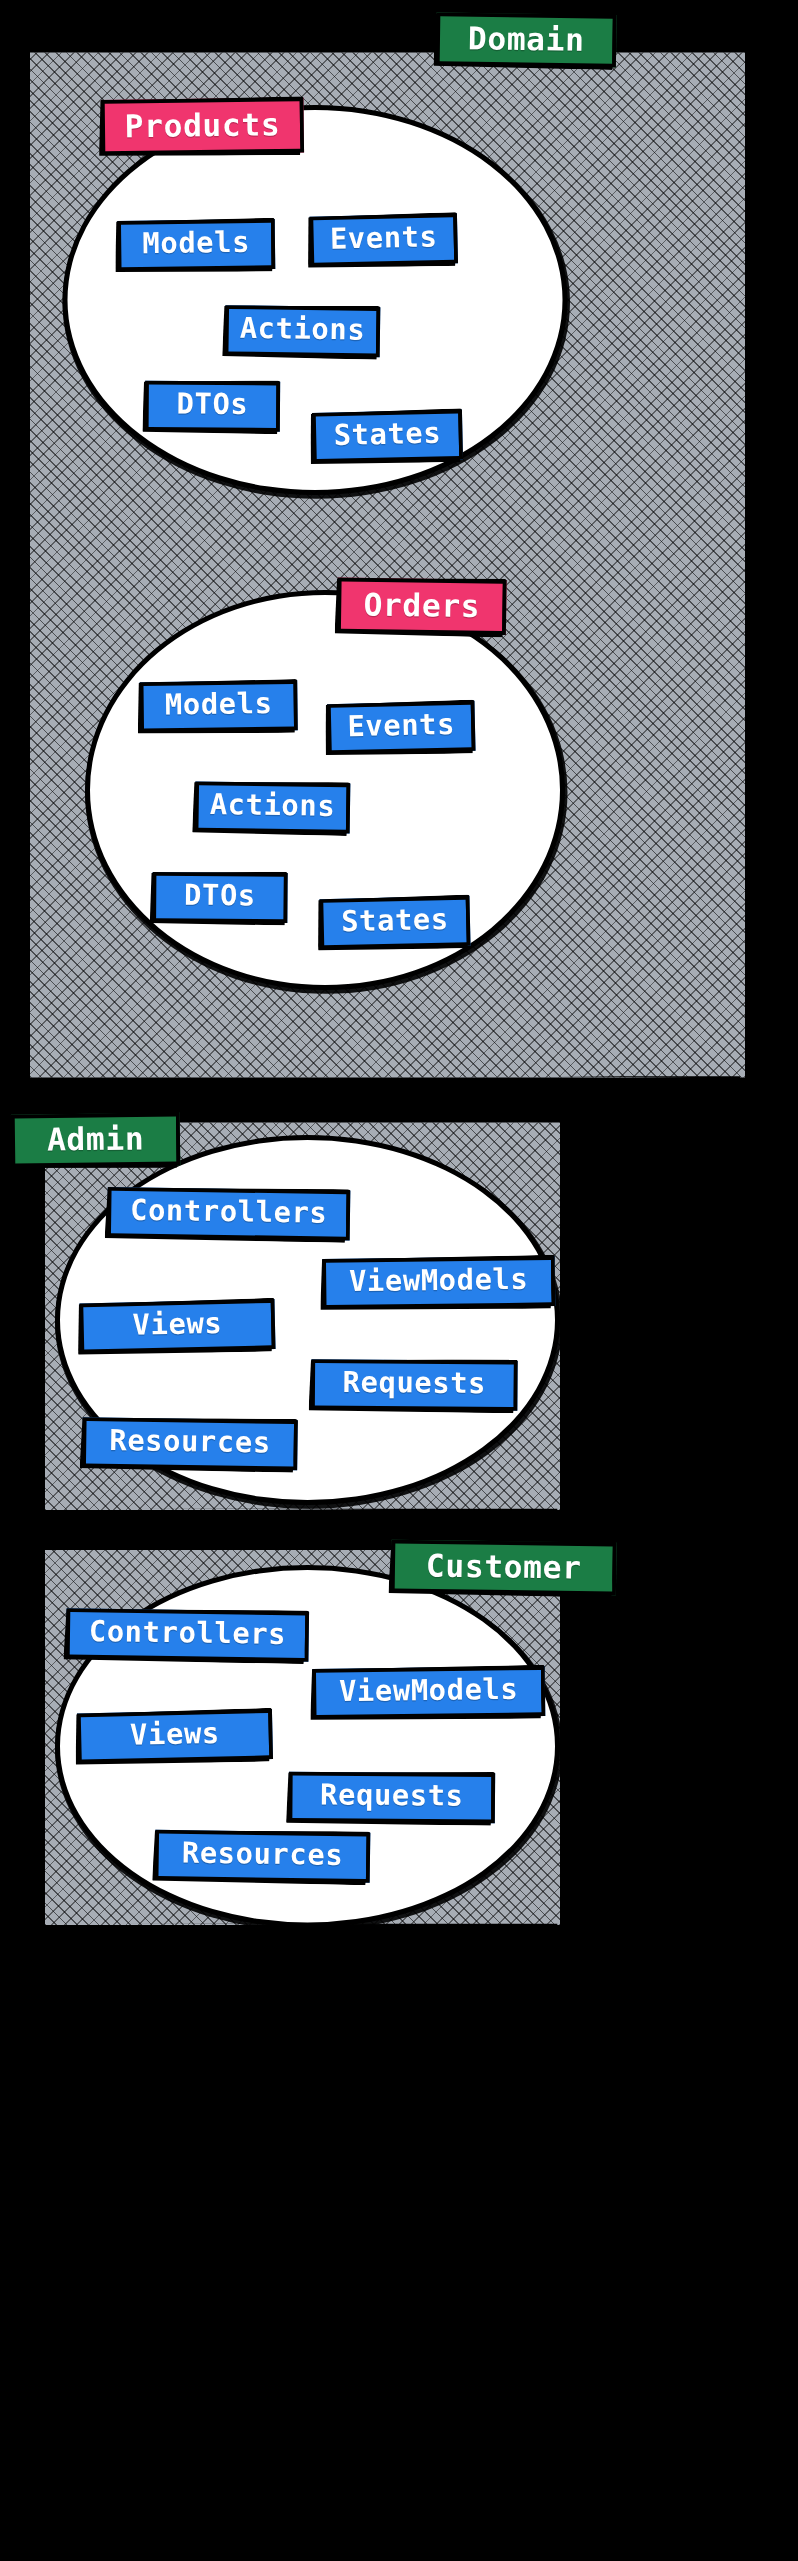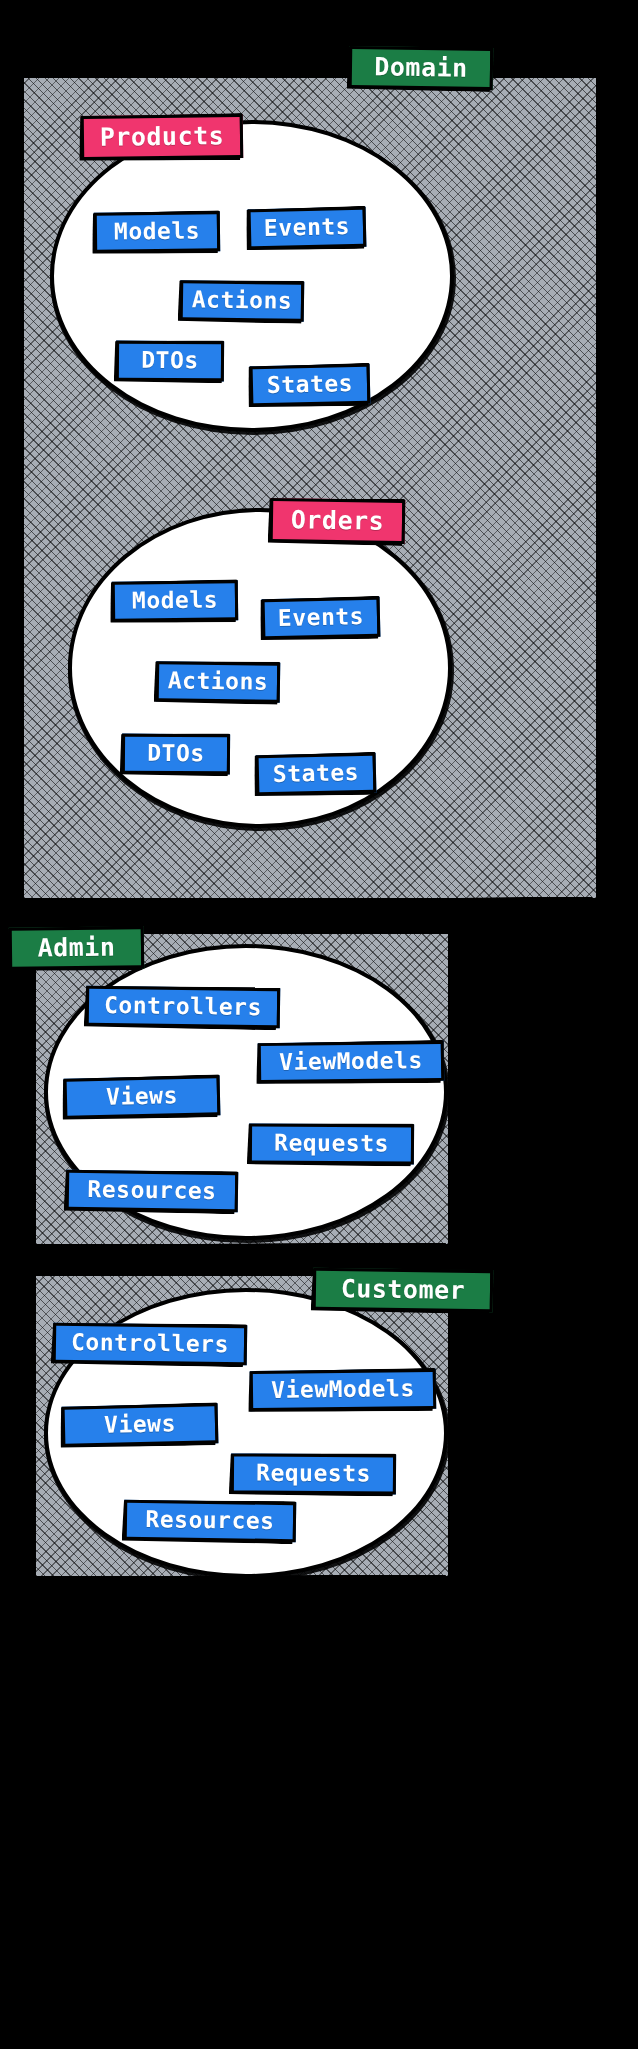--- a/index.html
+++ b/index.html
@@ -1,21 +1,21 @@
 <!DOCTYPE html>
 <html><head>
 <meta charset="utf-8">
 <style>
   html,body{margin:0;padding:0;background:#000;}
   body{
     width:638px;height:2049px;position:relative;overflow:hidden;
     font-family:"DejaVu Sans Mono","Liberation Mono",monospace;
     background:#000;
   }
-  .stage{position:absolute;inset:0;margin-top:36px;}
+  .stage{position:absolute;inset:0;}
 
   
   .panel{
     position:absolute;
     background-color:#a7adb5;
     background-image:
       repeating-linear-gradient(45deg, rgba(0,0,0,.55) 0 1px, transparent 1px 6px),
       repeating-linear-gradient(-45deg, rgba(0,0,0,.45) 0 1px, transparent 1px 7px);
     box-shadow:
       0 0 0 2px #000,

